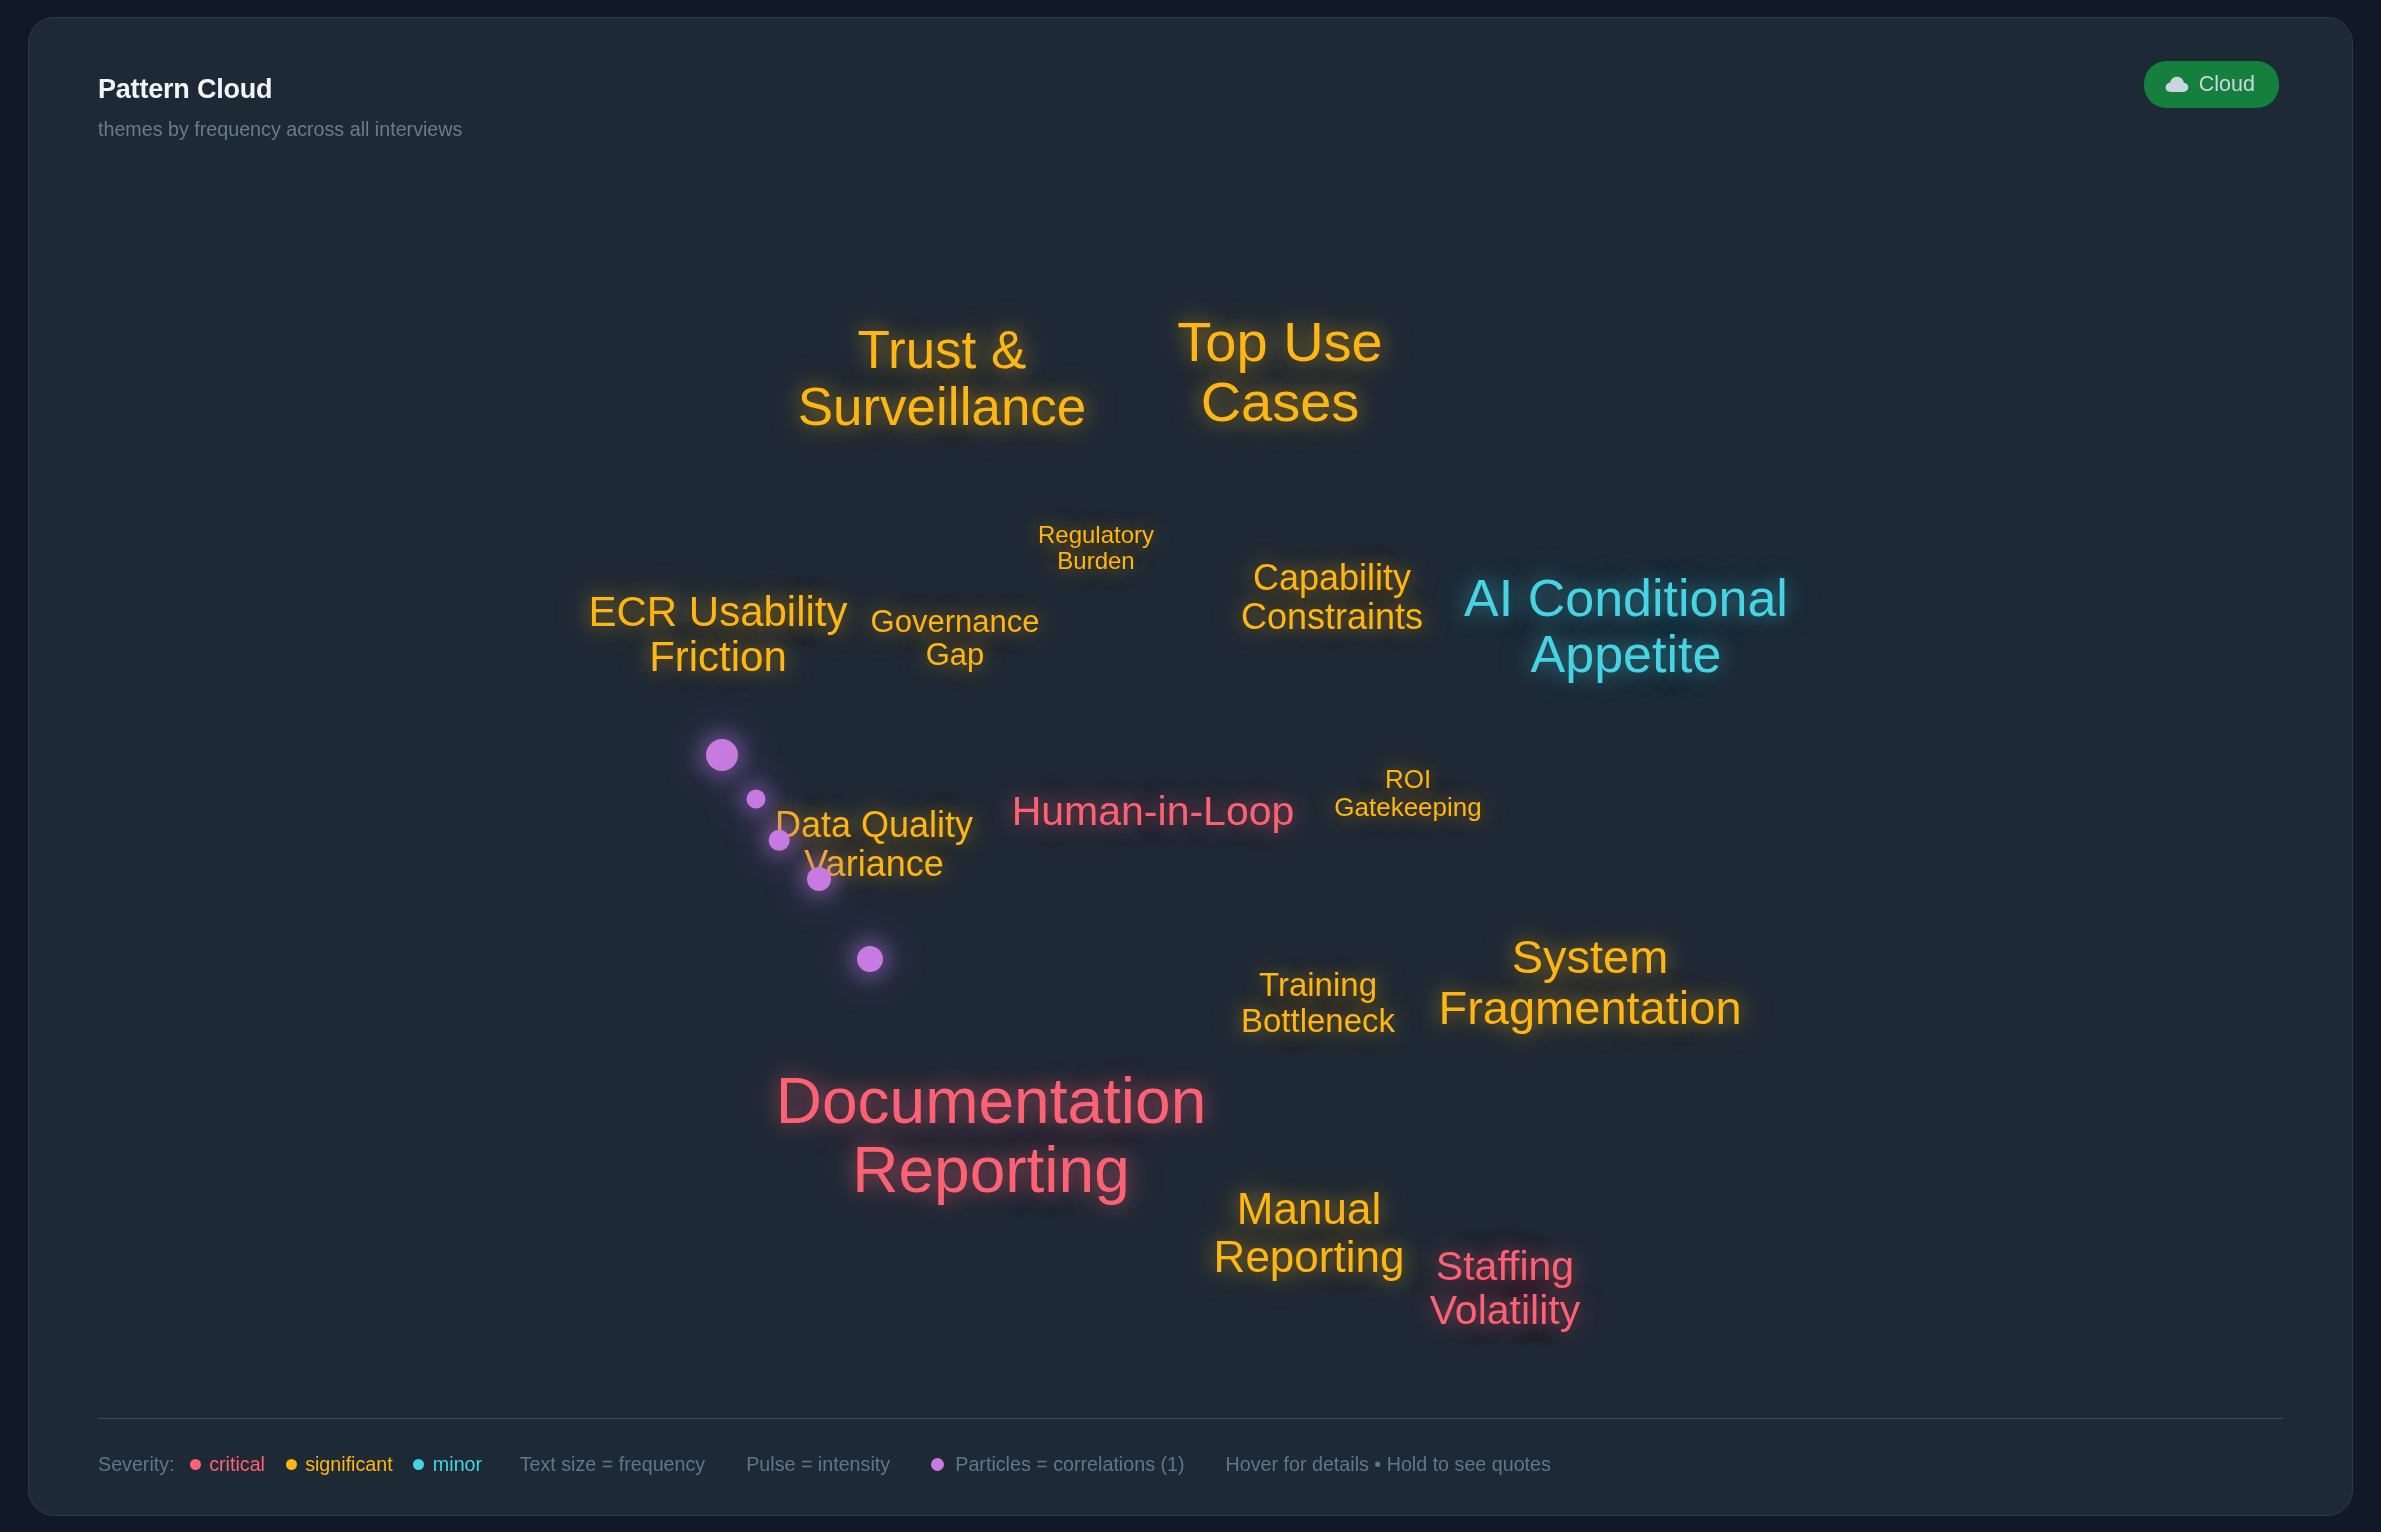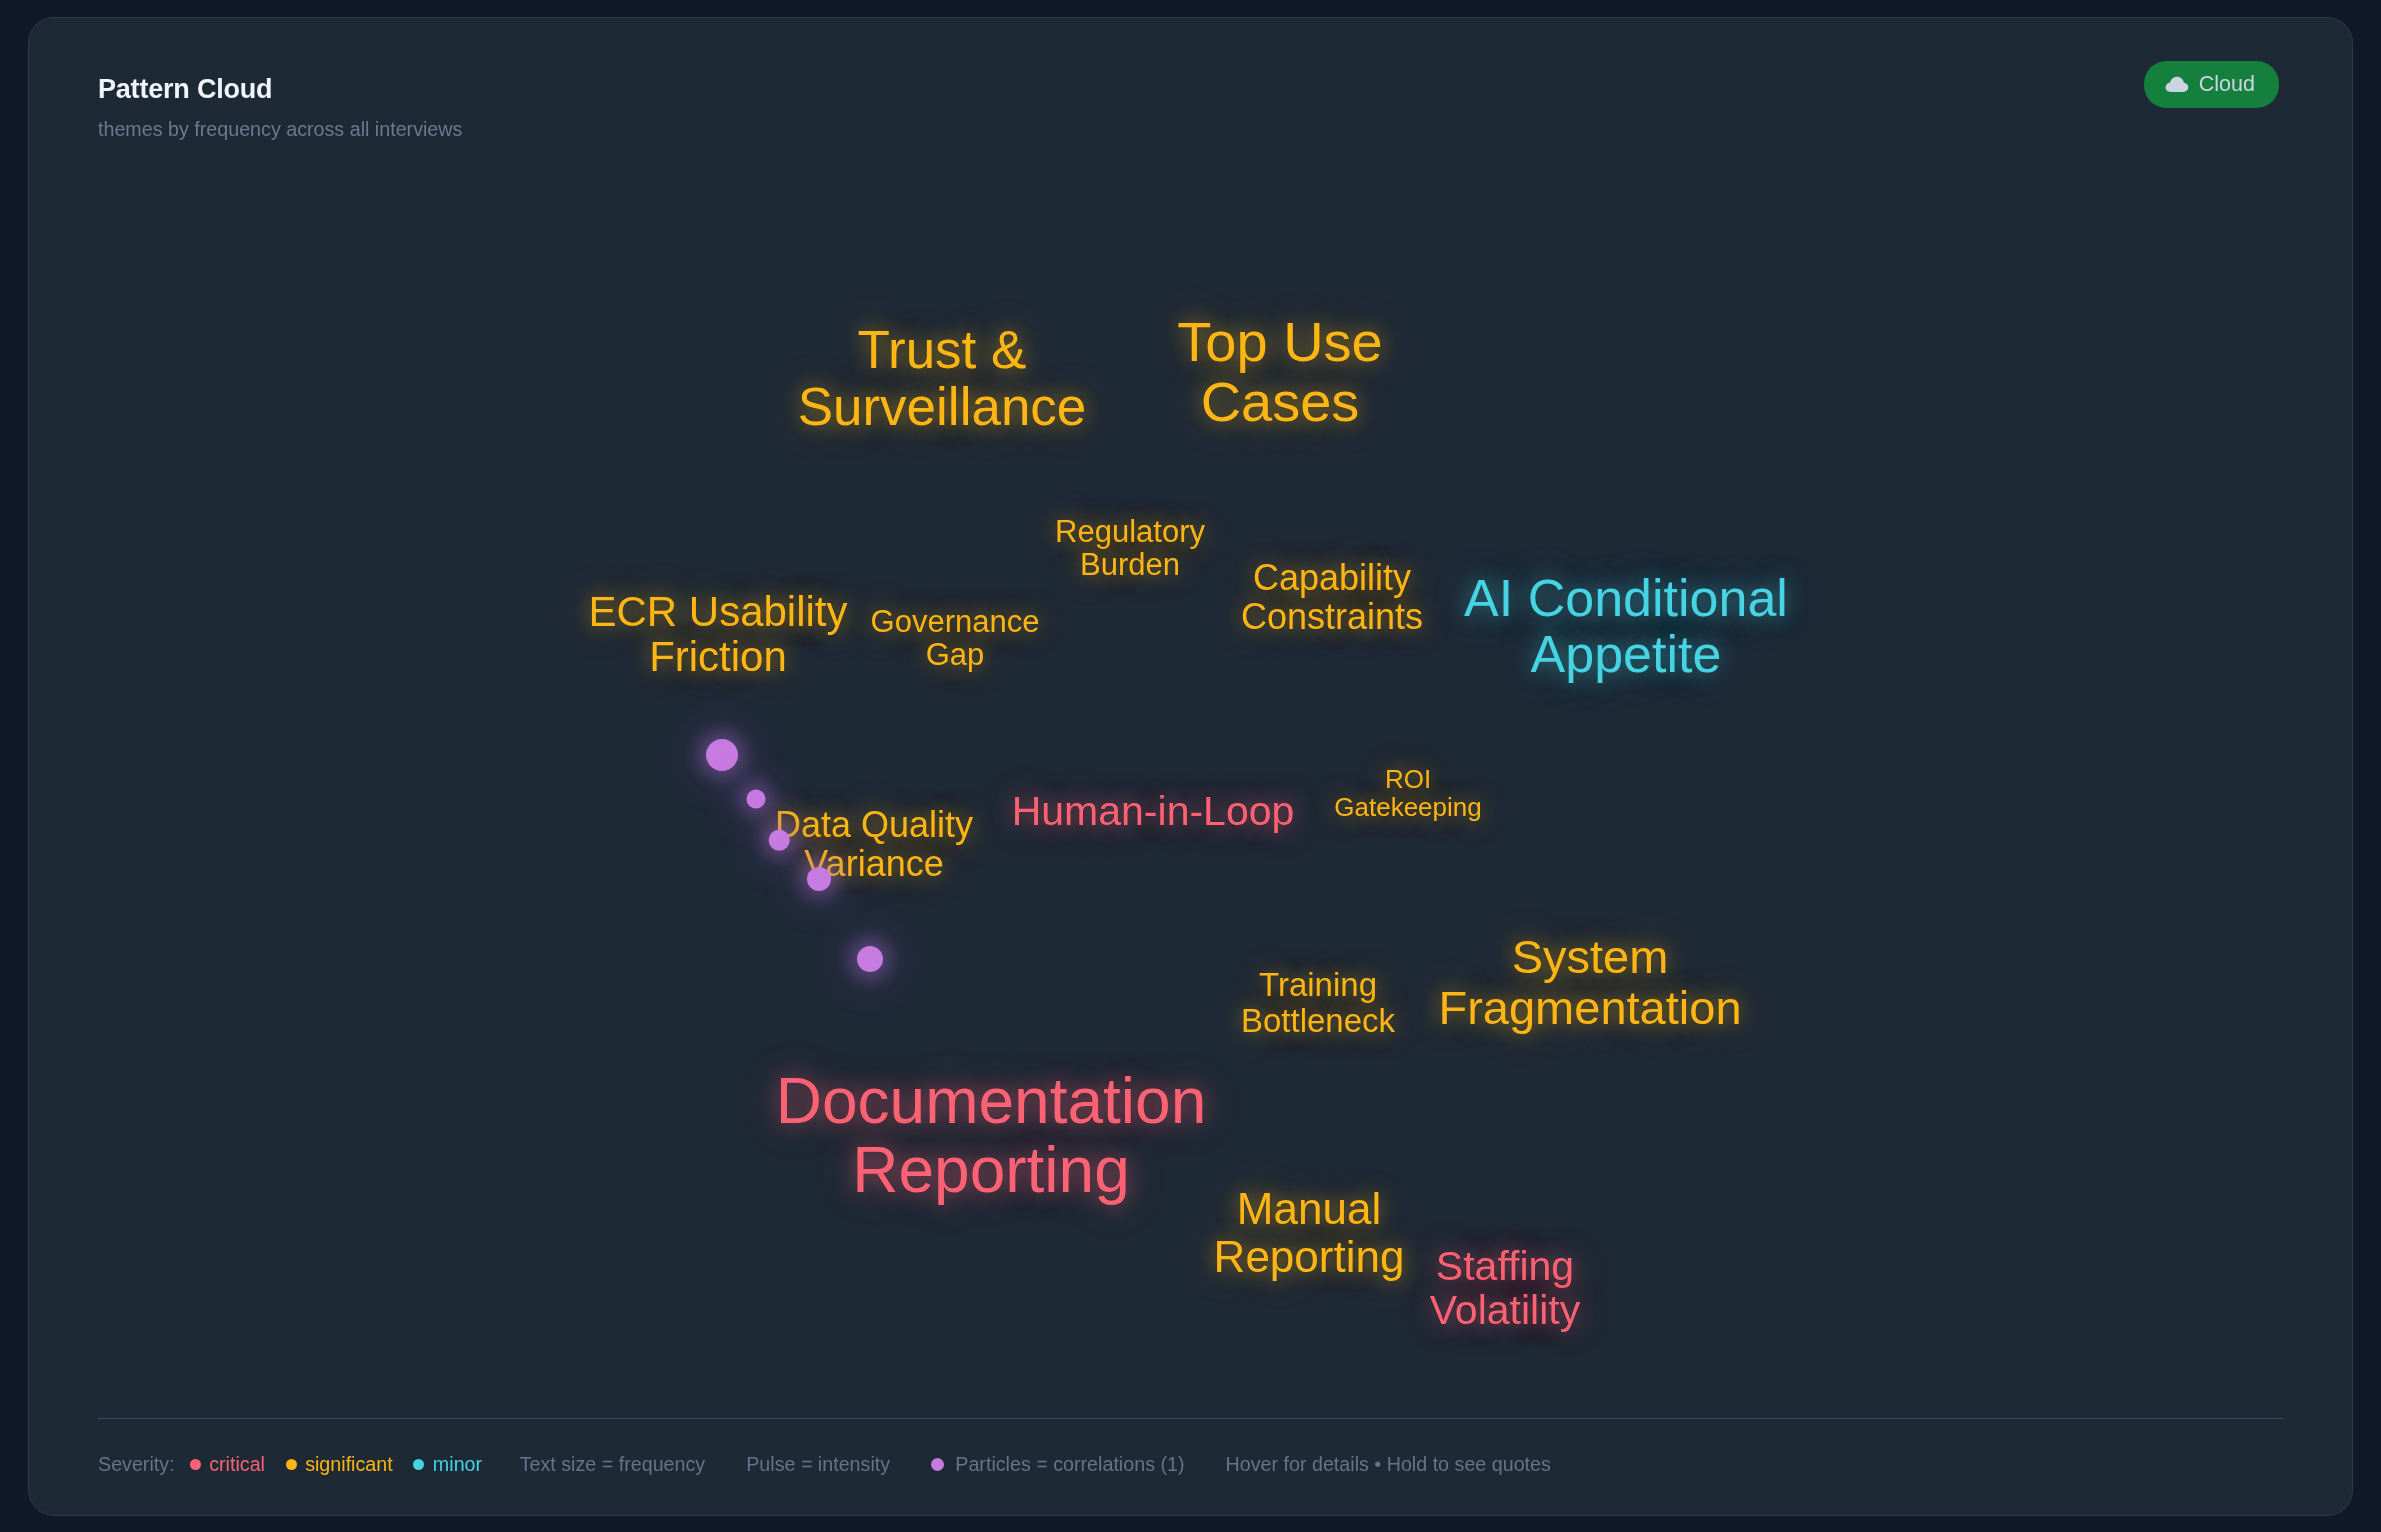--- a/index.html
+++ b/index.html
@@ -126,21 +126,21 @@
       </span>
       <span class="label">Cloud</span>
     </button>
   </div>
 
   <div id="cloud-canvas">
       <div class="theme-word sev-significant" style="left: 913px; top: 238px; font-size: 53px;">Trust &amp;
 Surveillance</div>
       <div class="theme-word sev-significant" style="left: 1237px; top: 232px; font-size: 56px; margin-left: 14px;">Top Use
 Cases</div>
-      <div class="theme-word sev-significant" style="left: 1101px; top: 408px; font-size: 31px;">Regulatory
+      <div class="theme-word sev-significant" style="left: 1067px; top: 408px; font-size: 24px;">Regulatory
 Burden</div>
       <div class="theme-word sev-significant" style="left: 1303px; top: 458px; font-size: 36px;">Capability
 Constraints</div>
       <div class="theme-word sev-minor" style="left: 1597px; top: 486px; font-size: 52px;">AI Conditional
 Appetite</div>
       <div class="theme-word sev-significant" style="left: 689px; top: 494px; font-size: 42px;">ECR Usability
 Friction</div>
       <div class="theme-word sev-significant" style="left: 926px; top: 498px; font-size: 31px;">Governance
 Gap</div>
       <div class="theme-word sev-significant" style="left: 1379px; top: 653px; font-size: 26px;">ROI

